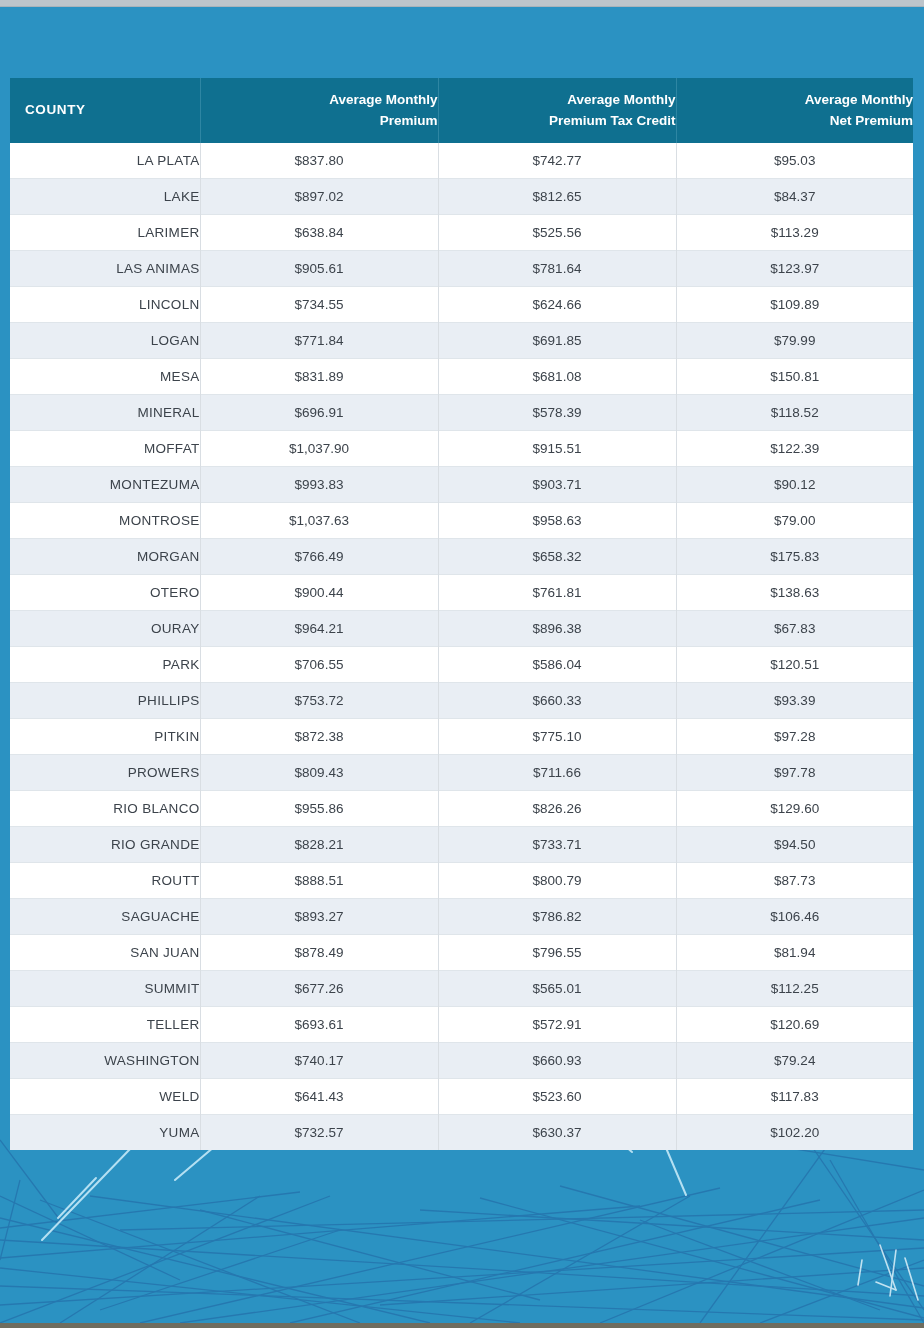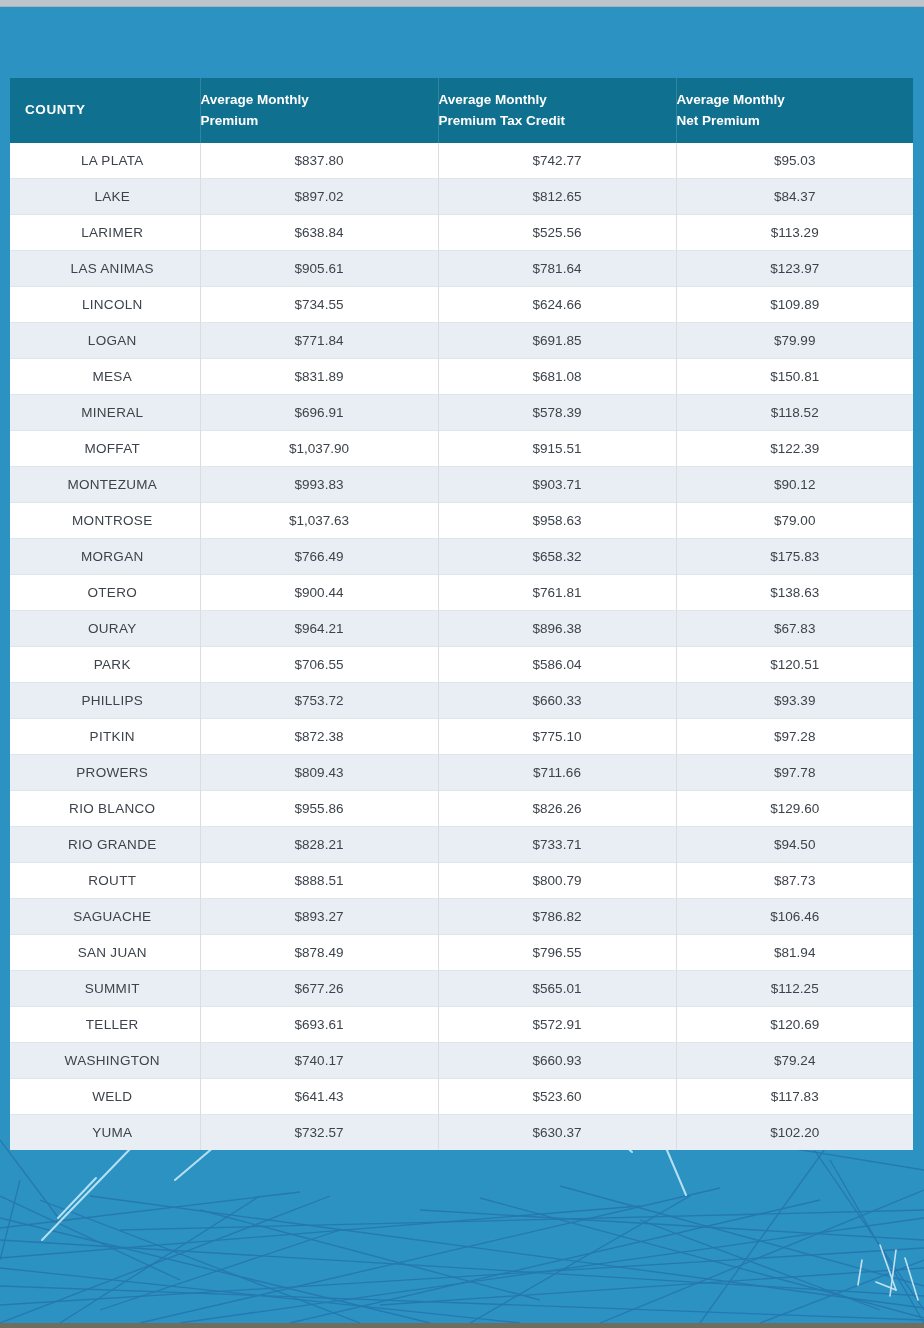--- a/index.html
+++ b/index.html
@@ -50,21 +50,21 @@
   col.c2 { width: 238px; }
   col.c3 { width: 238px; }
   col.c4 { width: 237px; }
   thead th {
     background: #0f7090;
     color: #ffffff;
     height: 65px;
     font-size: 13.5px;
     font-weight: bold;
     line-height: 1.5;
-    text-align: left;
+    text-align: right;
     vertical-align: middle;
     padding: 0;
   }
   thead th.county-head {
     text-align: left;
     padding-left: 15px;
     letter-spacing: 0.6px;
   }
   thead th + th { border-left: 1px solid #2e86a3; }
   thead .hline { display: block; }
@@ -72,21 +72,21 @@
     height: 35px;
     font-size: 13.5px;
     color: #3c434b;
     text-align: center;
     vertical-align: middle;
     padding: 0;
     border-top: 1px solid #dfe5ea;
   }
   tbody tr:first-child td { border-top: none; }
   tbody td:first-child {
-    text-align: center;
+    text-align: right;
     padding-left: 15px;
     letter-spacing: 0.3px;
   }
   tbody td + td { border-left: 1px solid #d9dee3; }
   tbody tr:nth-child(odd)  { background: #ffffff; }
   tbody tr:nth-child(even) { background: #e9eef4; }
 </style>
 </head>
 <body>
 

